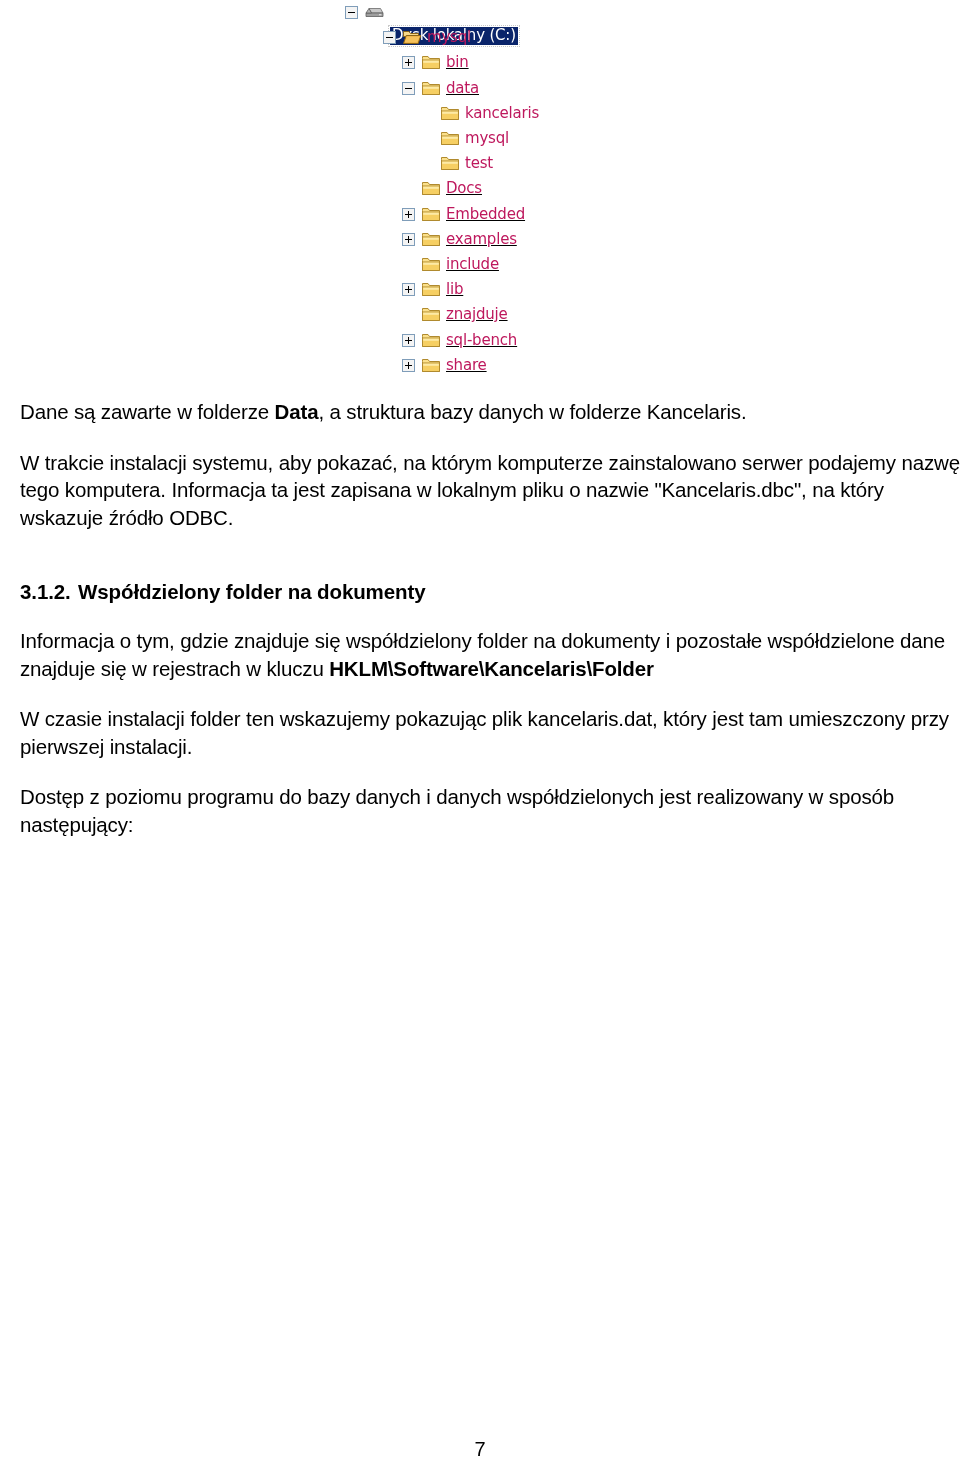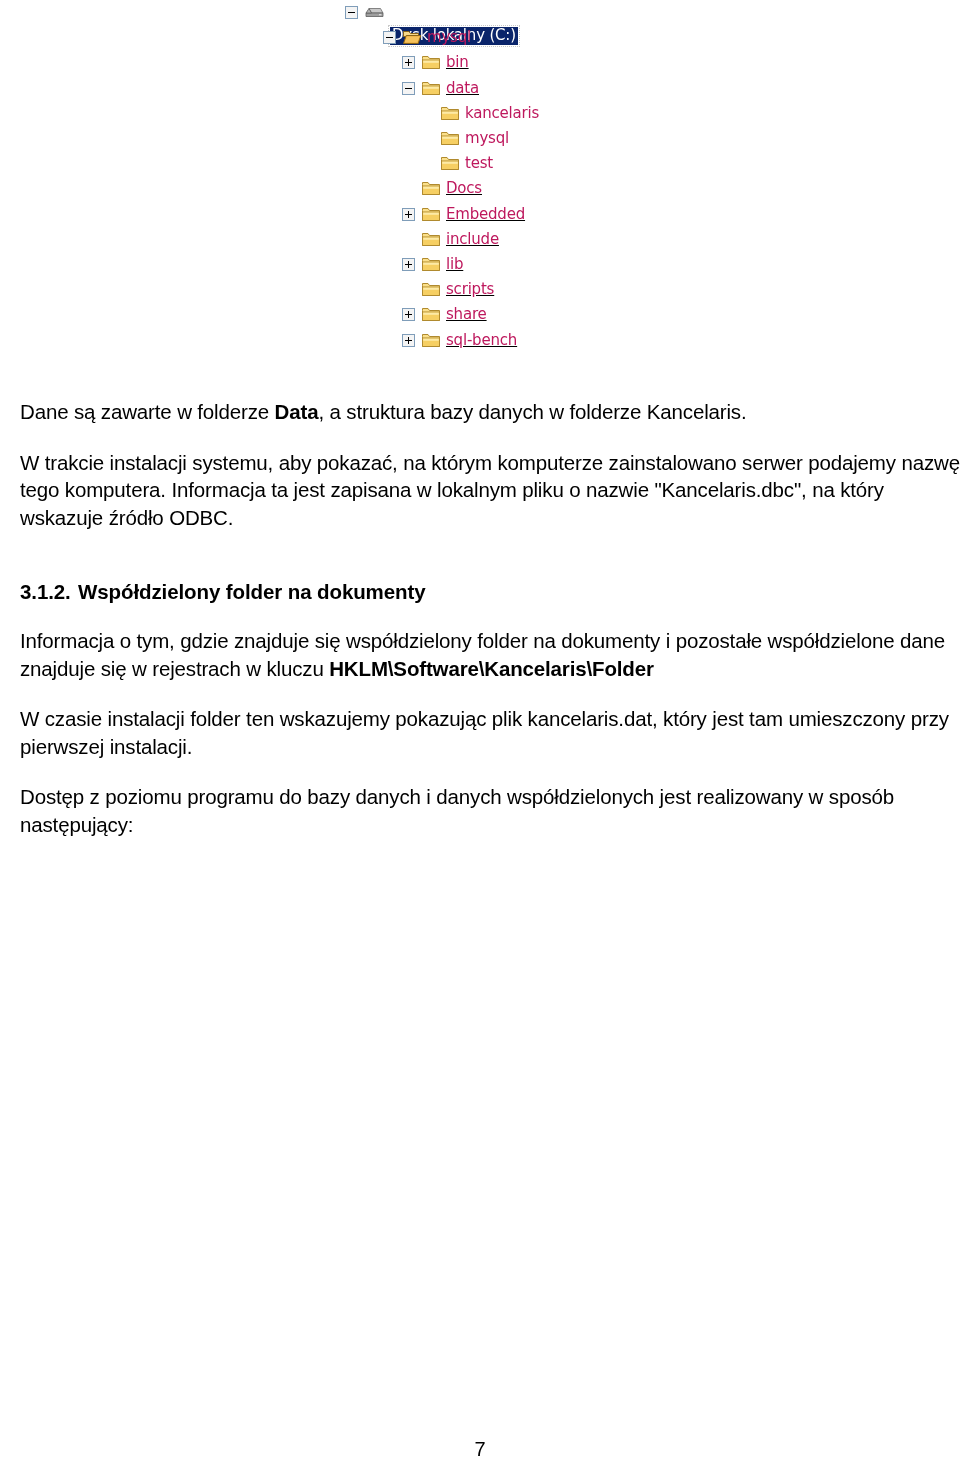--- a/index.html
+++ b/index.html
@@ -210,20 +210,29 @@
     <div class="tree-row indent-2">
       <span class="toggle plus"></span>
       <svg width="18" height="15" viewBox="0 0 18 15" class="ico">
         <path d="M0.5 3.5 L0.5 1.5 L6 1.5 L7.5 3.5 L17.5 3.5 L17.5 13.5 L0.5 13.5 Z" fill="#fbe08a" stroke="#b08a2e"></path>
         <path d="M0.5 5.0 L17.5 5.0 L17.5 13.5 L0.5 13.5 Z" fill="#f6cf63" stroke="#b08a2e"></path>
         <rect x="1.2" y="5.6" width="15.6" height="2.2" fill="#fdeaa6"></rect>
       </svg>
       <span class="node-label">Embedded</span>
     </div>
     <div class="tree-row indent-2">
+      <span class="toggle plus"></span>
+      <svg width="18" height="15" viewBox="0 0 18 15" class="ico">
+        <path d="M0.5 3.5 L0.5 1.5 L6 1.5 L7.5 3.5 L17.5 3.5 L17.5 13.5 L0.5 13.5 Z" fill="#fbe08a" stroke="#b08a2e"></path>
+        <path d="M0.5 5.0 L17.5 5.0 L17.5 13.5 L0.5 13.5 Z" fill="#f6cf63" stroke="#b08a2e"></path>
+        <rect x="1.2" y="5.6" width="15.6" height="2.2" fill="#fdeaa6"></rect>
+      </svg>
+      <span class="node-label">examples</span>
+    </div>
+    <div class="tree-row indent-2">
       <span class="toggle none"></span>
       <svg width="18" height="15" viewBox="0 0 18 15" class="ico">
         <path d="M0.5 3.5 L0.5 1.5 L6 1.5 L7.5 3.5 L17.5 3.5 L17.5 13.5 L0.5 13.5 Z" fill="#fbe08a" stroke="#b08a2e"></path>
         <path d="M0.5 5.0 L17.5 5.0 L17.5 13.5 L0.5 13.5 Z" fill="#f6cf63" stroke="#b08a2e"></path>
         <rect x="1.2" y="5.6" width="15.6" height="2.2" fill="#fdeaa6"></rect>
       </svg>
       <span class="node-label">include</span>
     </div>
     <div class="tree-row indent-2">
       <span class="toggle plus"></span>
@@ -234,40 +243,40 @@
       </svg>
       <span class="node-label">lib</span>
     </div>
     <div class="tree-row indent-2">
       <span class="toggle none"></span>
       <svg width="18" height="15" viewBox="0 0 18 15" class="ico">
         <path d="M0.5 3.5 L0.5 1.5 L6 1.5 L7.5 3.5 L17.5 3.5 L17.5 13.5 L0.5 13.5 Z" fill="#fbe08a" stroke="#b08a2e"></path>
         <path d="M0.5 5.0 L17.5 5.0 L17.5 13.5 L0.5 13.5 Z" fill="#f6cf63" stroke="#b08a2e"></path>
         <rect x="1.2" y="5.6" width="15.6" height="2.2" fill="#fdeaa6"></rect>
       </svg>
-      <span class="node-label">scripts</span>
+      <span class="node-label">znajduje</span>
+    </div>
+    <div class="tree-row indent-2">
+      <span class="toggle plus"></span>
+      <svg width="18" height="15" viewBox="0 0 18 15" class="ico">
+        <path d="M0.5 3.5 L0.5 1.5 L6 1.5 L7.5 3.5 L17.5 3.5 L17.5 13.5 L0.5 13.5 Z" fill="#fbe08a" stroke="#b08a2e"></path>
+        <path d="M0.5 5.0 L17.5 5.0 L17.5 13.5 L0.5 13.5 Z" fill="#f6cf63" stroke="#b08a2e"></path>
+        <rect x="1.2" y="5.6" width="15.6" height="2.2" fill="#fdeaa6"></rect>
+      </svg>
+      <span class="node-label">sql-bench</span>
     </div>
     <div class="tree-row indent-2">
       <span class="toggle plus"></span>
       <svg width="18" height="15" viewBox="0 0 18 15" class="ico">
         <path d="M0.5 3.5 L0.5 1.5 L6 1.5 L7.5 3.5 L17.5 3.5 L17.5 13.5 L0.5 13.5 Z" fill="#fbe08a" stroke="#b08a2e"></path>
         <path d="M0.5 5.0 L17.5 5.0 L17.5 13.5 L0.5 13.5 Z" fill="#f6cf63" stroke="#b08a2e"></path>
         <rect x="1.2" y="5.6" width="15.6" height="2.2" fill="#fdeaa6"></rect>
       </svg>
       <span class="node-label">share</span>
     </div>
-    <div class="tree-row indent-2">
-      <span class="toggle plus"></span>
-      <svg width="18" height="15" viewBox="0 0 18 15" class="ico">
-        <path d="M0.5 3.5 L0.5 1.5 L6 1.5 L7.5 3.5 L17.5 3.5 L17.5 13.5 L0.5 13.5 Z" fill="#fbe08a" stroke="#b08a2e"></path>
-        <path d="M0.5 5.0 L17.5 5.0 L17.5 13.5 L0.5 13.5 Z" fill="#f6cf63" stroke="#b08a2e"></path>
-        <rect x="1.2" y="5.6" width="15.6" height="2.2" fill="#fdeaa6"></rect>
-      </svg>
-      <span class="node-label">sql-bench</span>
-    </div>
   </div>
 
 <div id="doc-body">
 
   <p class="para"><span>Dane są zawarte w folderze </span><b>Data</b><span>, a struktura bazy danych w folderze Kancelaris.</span></p>
 
   <p class="para">W trakcie instalacji systemu, aby pokazać, na którym komputerze zainstalowano serwer podajemy nazwę tego komputera. Informacja ta jest zapisana w lokalnym pliku o nazwie "Kancelaris.dbc", na który wskazuje źródło ODBC.</p>
 
   <div class="spacer-before-heading"></div>
 

